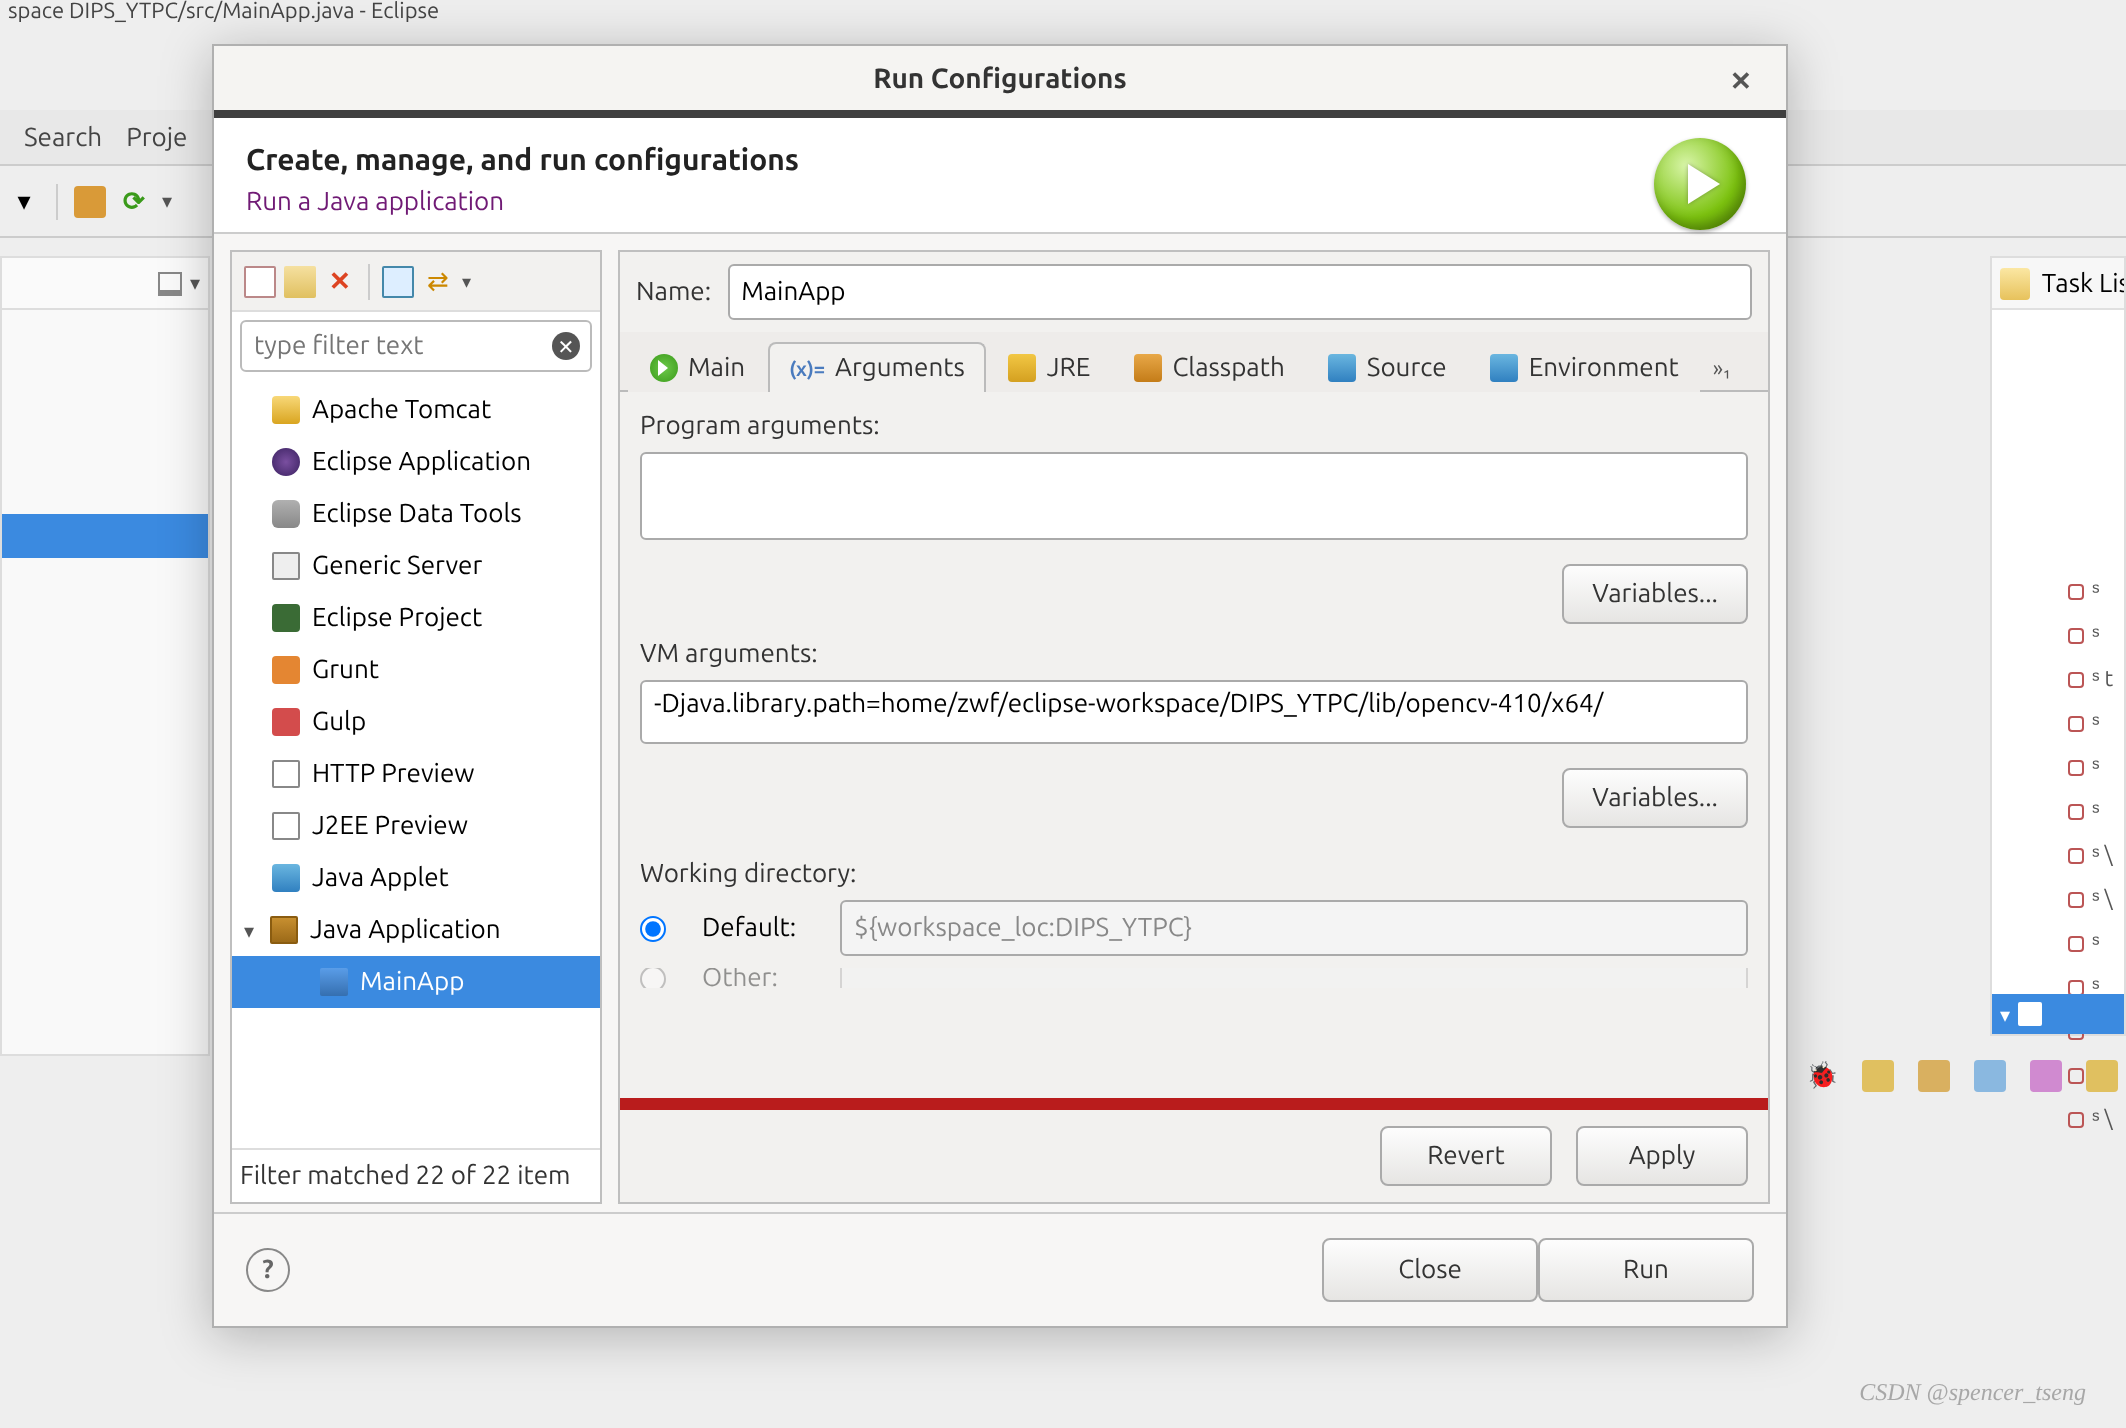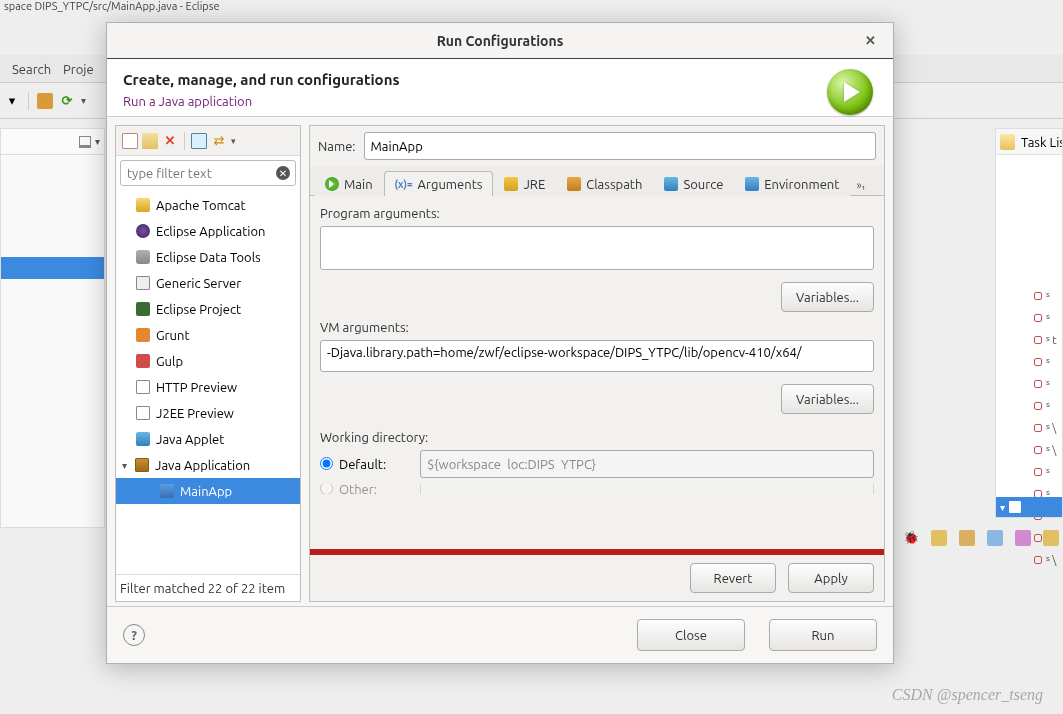--- a/index.html
+++ b/index.html
@@ -15,21 +15,21 @@
 .bg-status-icons { position: absolute; top: 530px; right: 4px; display: flex; gap: 12px; }
 .bg-status-icons span { width: 16px; height: 16px; display: inline-block; }
 .bg-tasklist { position: absolute; top: 128px; right: 0; width: 68px; height: 390px; border: 1px solid #ddd; background: #fff; }
 .bg-tasklist-header { height: 26px; border-bottom: 1px solid #e0e0e0; display:flex; align-items:center; gap:6px; padding-left:4px; background: #f7f7f7; }
 .side-items { position: absolute; top: 156px; right: 0; width: 30px; }
 .side-items div { height: 22px; display:flex; align-items:center; gap:2px; padding-left:2px; font-size:11px; color:#555; }
 .side-items div::before { content:""; width:6px; height:6px; border:1px solid #b55; border-radius:2px; display:inline-block; margin-right:2px; }
 .side-blue { position:absolute; bottom:0; left:0; right:0; height:20px; background:#3b8ae0; display:flex; align-items:center; gap:4px; padding-left:4px; color:#fff; font-size:11px;}
 
 .dialog { position: absolute; top: 22px; left: 106px; width: 788px; height: 642px; background: #f7f6f5; border: 1px solid #b0b0b0; box-shadow: 0 4px 24px rgba(0,0,0,0.25); display: flex; flex-direction: column; }
-.dialog-titlebar { height: 36px; background: #f5f4f2; border-bottom: 1px solid #404040; display: flex; align-items: center; justify-content: center; position: relative; }
+.dialog-titlebar { height: 36px; background: #f5f4f2; border-bottom: 4px solid #404040; display: flex; align-items: center; justify-content: center; position: relative; }
 .dialog-title { font-weight: 600; color: #333; font-size: 14px; }
 .dialog-close { position: absolute; right: 12px; top: 10px; width: 16px; height: 16px; cursor: pointer; font-weight: bold; color: #555; }
 
 .dialog-header { padding: 12px 16px 8px 16px; background: #fff; border-bottom: 1px solid #ccc; position: relative; }
 .dialog-header h2 { font-size: 15px; font-weight: bold; color: #222; margin-bottom: 6px; }
 .dialog-header p { font-size: 13px; color: #701a75; }
 .run-icon { position: absolute; right: 20px; top: 10px; width: 46px; height: 46px; border-radius: 50%; background: radial-gradient(circle at 35% 30%, #d8f5a8, #7cc20f 60%, #5a9400); display: flex; align-items: center; justify-content: center; box-shadow: inset -2px -3px 6px rgba(0,0,0,0.25), 0 1px 2px rgba(0,0,0,0.3); }
 .run-icon::after { content: ""; border-left: 16px solid #fff; border-top: 10px solid transparent; border-bottom: 10px solid transparent; margin-left: 4px; filter: drop-shadow(0 0 1px rgba(0,0,0,0.3)); }
 
 .dialog-body { flex: 1; display: flex; padding: 8px 8px 4px 8px; gap: 8px; overflow: hidden; }
@@ -81,31 +81,31 @@
 .tab-content { flex: 1; padding: 8px 10px; overflow-y: auto; display:flex; flex-direction:column; gap:6px; }
 .section-label { color: #333; margin-top: 2px; }
 .textarea { width: 100%; border: 1px solid #aaa; border-radius: 3px; background: #fff; padding: 4px 6px; font-size: 13px; resize: none; }
 .ta-prog { height: 44px; }
 .ta-vm { height: 32px; }
 .btn-row { display: flex; justify-content: flex-end; margin-top: 6px; }
 .btn { min-width: 86px; height: 30px; border: 1px solid #aaa; border-radius: 4px; background: linear-gradient(#fdfdfd,#e6e5e3); cursor: pointer; padding: 0 14px; color: #333; }
 
 .working-dir { margin-top: 8px; }
 .wd-row { display: flex; align-items: center; gap: 10px; margin-top: 6px; }
-.wd-radio { display: flex; align-items: flex-start; gap: 6px; width: 90px; }
+.wd-radio { display: flex; align-items: flex-end; gap: 18px; width: 90px; }
 .wd-input { flex: 1; height: 28px; border: 1px solid #aaa; border-radius: 3px; background: #f4f4f4; color: #888; padding: 2px 6px; }
 
 .config-footer { display: flex; justify-content: flex-end; gap: 12px; padding: 8px 10px; border-top:6px solid #b91c1c; }
 
 .dialog-footer { display: flex; justify-content: space-between; align-items: center; padding: 12px 16px; border-top: 1px solid #ccc; }
 .help-icon { width: 22px; height: 22px; border: 1.5px solid #888; border-radius: 50%; display: flex; align-items: center; justify-content: center; color: #666; font-weight: bold; cursor: pointer; }
-.footer-btns { display: flex; gap: 24px; }
+.footer-btns { display: flex; gap: 0; }
 .footer-btns .btn { min-width: 108px; height: 32px; }
 
-.watermark { position: absolute; bottom: 10px; right: 20px; color: rgba(120,120,120,0.6); font-size: 16px; font-style: italic; font-family: Georgia, serif; pointer-events: none; }
+.watermark { position: absolute; bottom: 10px; right: 20px; color: rgba(120,120,120,0.6); font-size: 12px; font-style: italic; font-family: Georgia, serif; pointer-events: none; }
 .mini-icon{width:12px;height:12px;display:inline-block;}
 .minbox{border:1px solid #888;border-bottom-width:3px;}
 </style>
 </head>
 <body>
 
 <div class="background-eclipse">
   <div class="bg-titlebar">space    DIPS_YTPC/src/MainApp.java - Eclipse</div>
   <div class="bg-menubar">
     <span>Search</span>

